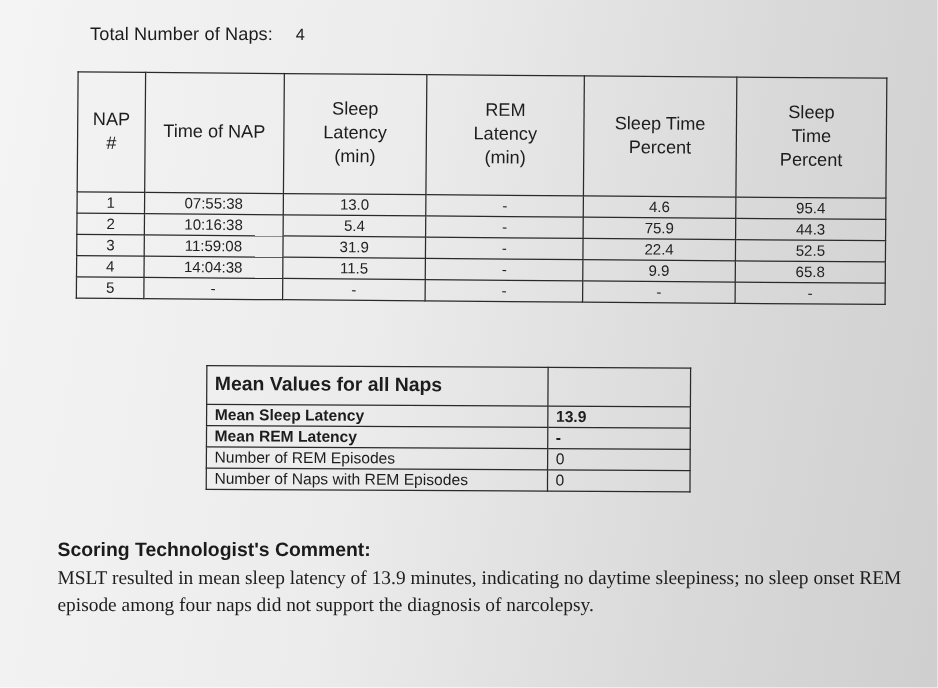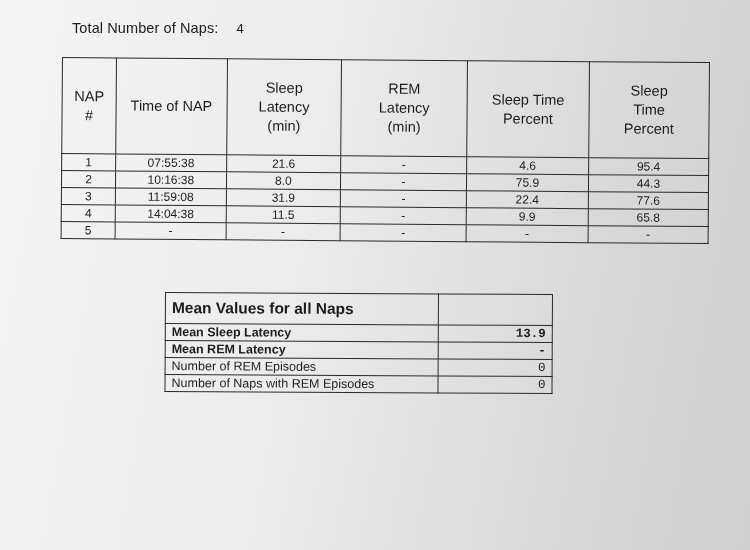--- a/index.html
+++ b/index.html
@@ -78,21 +78,21 @@
     border-collapse: collapse;
     transform: rotate(0.3deg);
     transform-origin: left top;
   }
   table.mean-table td {
     border: 1.3px solid #2a2a2a;
     padding: 0 6px;
     color: #1d1d1d;
   }
   table.mean-table td.lbl { width: 260px; }
-  table.mean-table td.val { text-align: right; font-family: Liberation Mono, monospace; }
+  table.mean-table td.val { text-align: left; }
   table.mean-table tr.head td {
     height: 30px;
     font-size: 15.5px;
     font-weight: bold;
   }
   table.mean-table tr.bold td {
     height: 16px;
     font-size: 12.5px;
     font-weight: bold;
     line-height: 16px;
@@ -171,40 +171,40 @@
           <div>Sleep</div>
           <div>Time</div>
           <div>Percent</div>
         </th>
       </tr>
     </thead>
     <tbody>
       <tr>
         <td>1</td>
         <td>07:55:38</td>
-        <td>21.6</td>
+        <td>13.0</td>
         <td>-</td>
         <td>4.6</td>
         <td>95.4</td>
       </tr>
       <tr>
         <td>2</td>
         <td>10:16:38</td>
-        <td>8.0</td>
+        <td>5.4</td>
         <td>-</td>
         <td>75.9</td>
         <td>44.3</td>
       </tr>
       <tr>
         <td>3</td>
         <td>11:59:08</td>
         <td>31.9</td>
         <td>-</td>
         <td>22.4</td>
-        <td>77.6</td>
+        <td>52.5</td>
       </tr>
       <tr>
         <td>4</td>
         <td>14:04:38</td>
         <td>11.5</td>
         <td>-</td>
         <td>9.9</td>
         <td>65.8</td>
       </tr>
       <tr>
@@ -236,14 +236,18 @@
       <td class="lbl">Number of REM Episodes</td>
       <td class="val">0</td>
     </tr>
     <tr class="plain">
       <td class="lbl">Number of Naps with REM Episodes</td>
       <td class="val">0</td>
     </tr>
   </tbody>
     </table>
 
+  <div class="comment">
+    <div class="comment-title">Scoring Technologist's Comment:</div>
+    <div class="comment-body">MSLT resulted in mean sleep latency of 13.9 minutes, indicating no daytime sleepiness; no sleep onset REM episode among four naps did not support the diagnosis of narcolepsy.</div>
+  </div>
 
 </div>
 
 </body></html>

